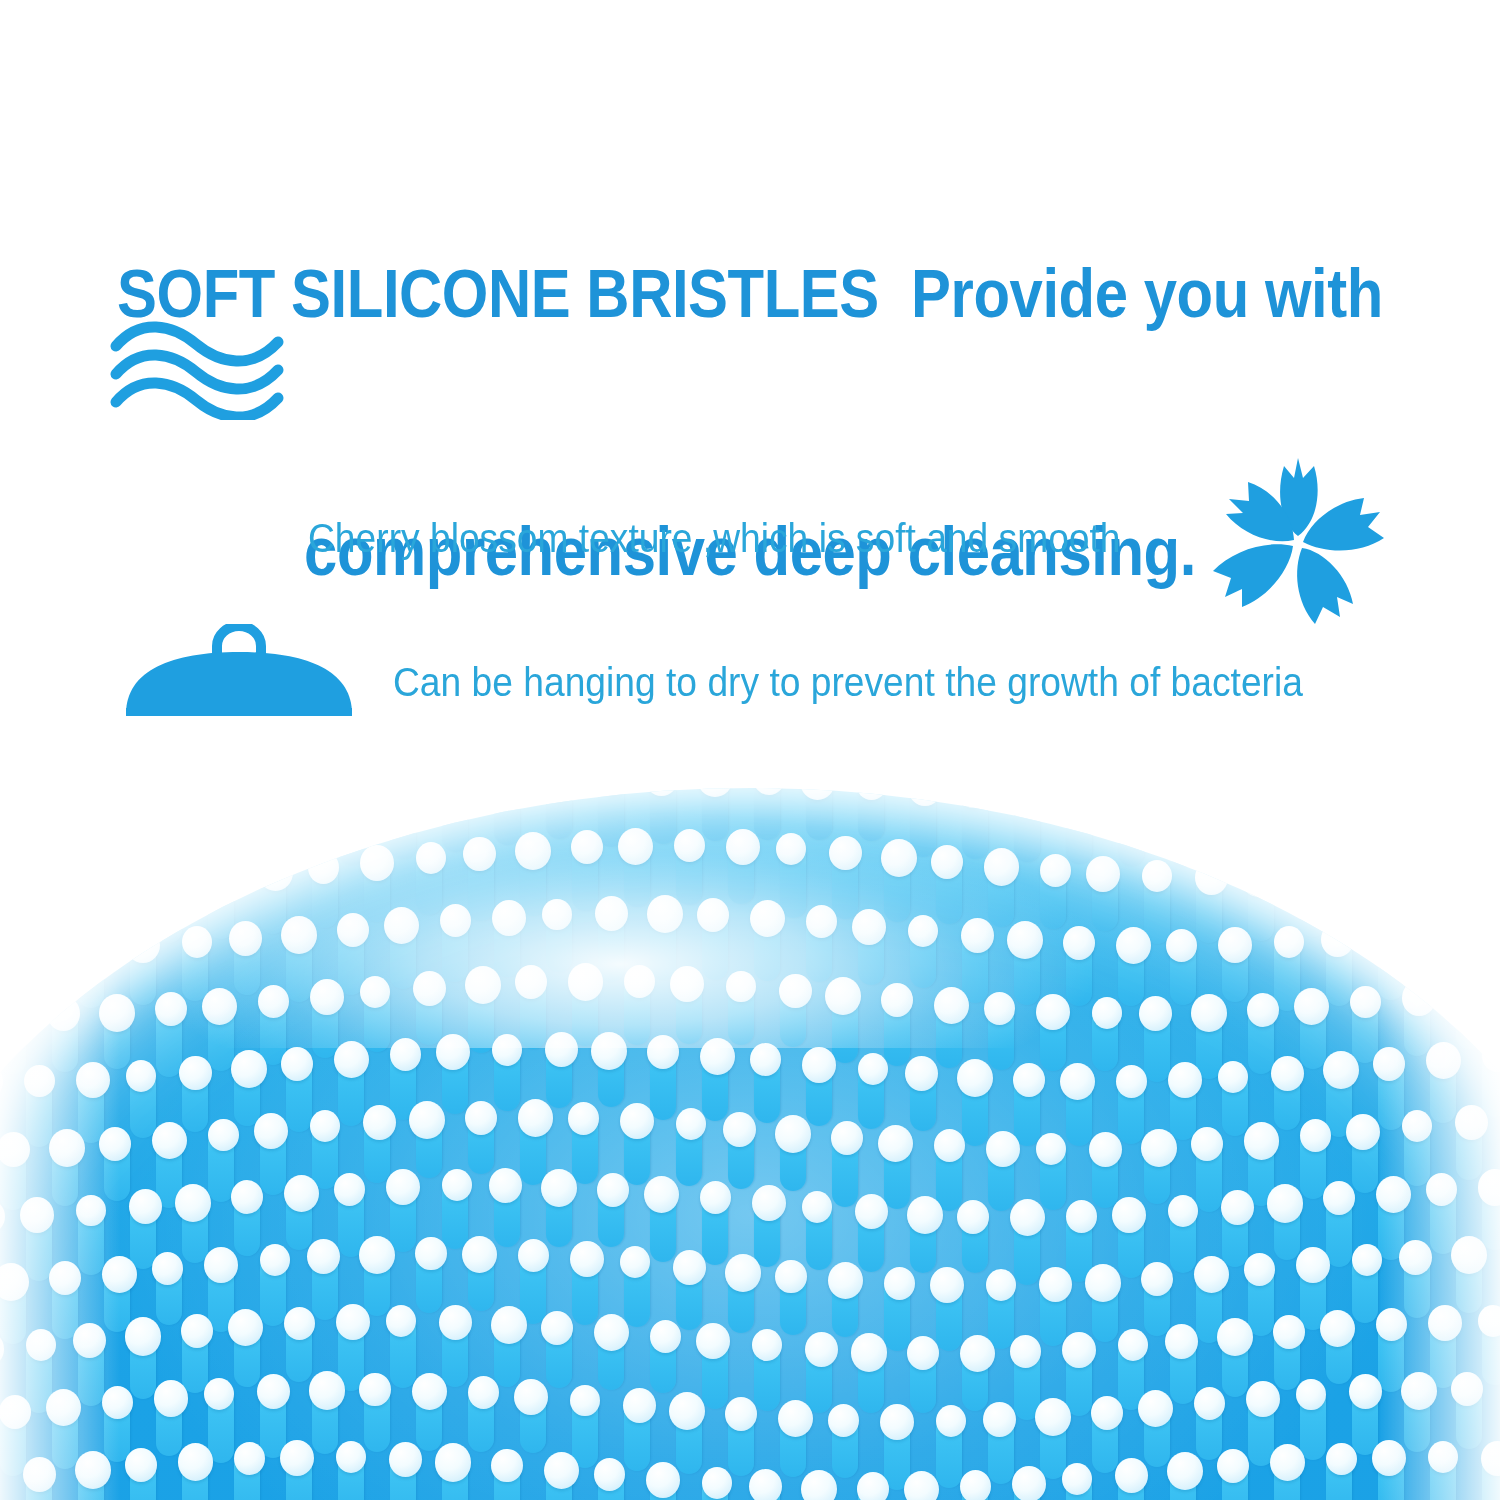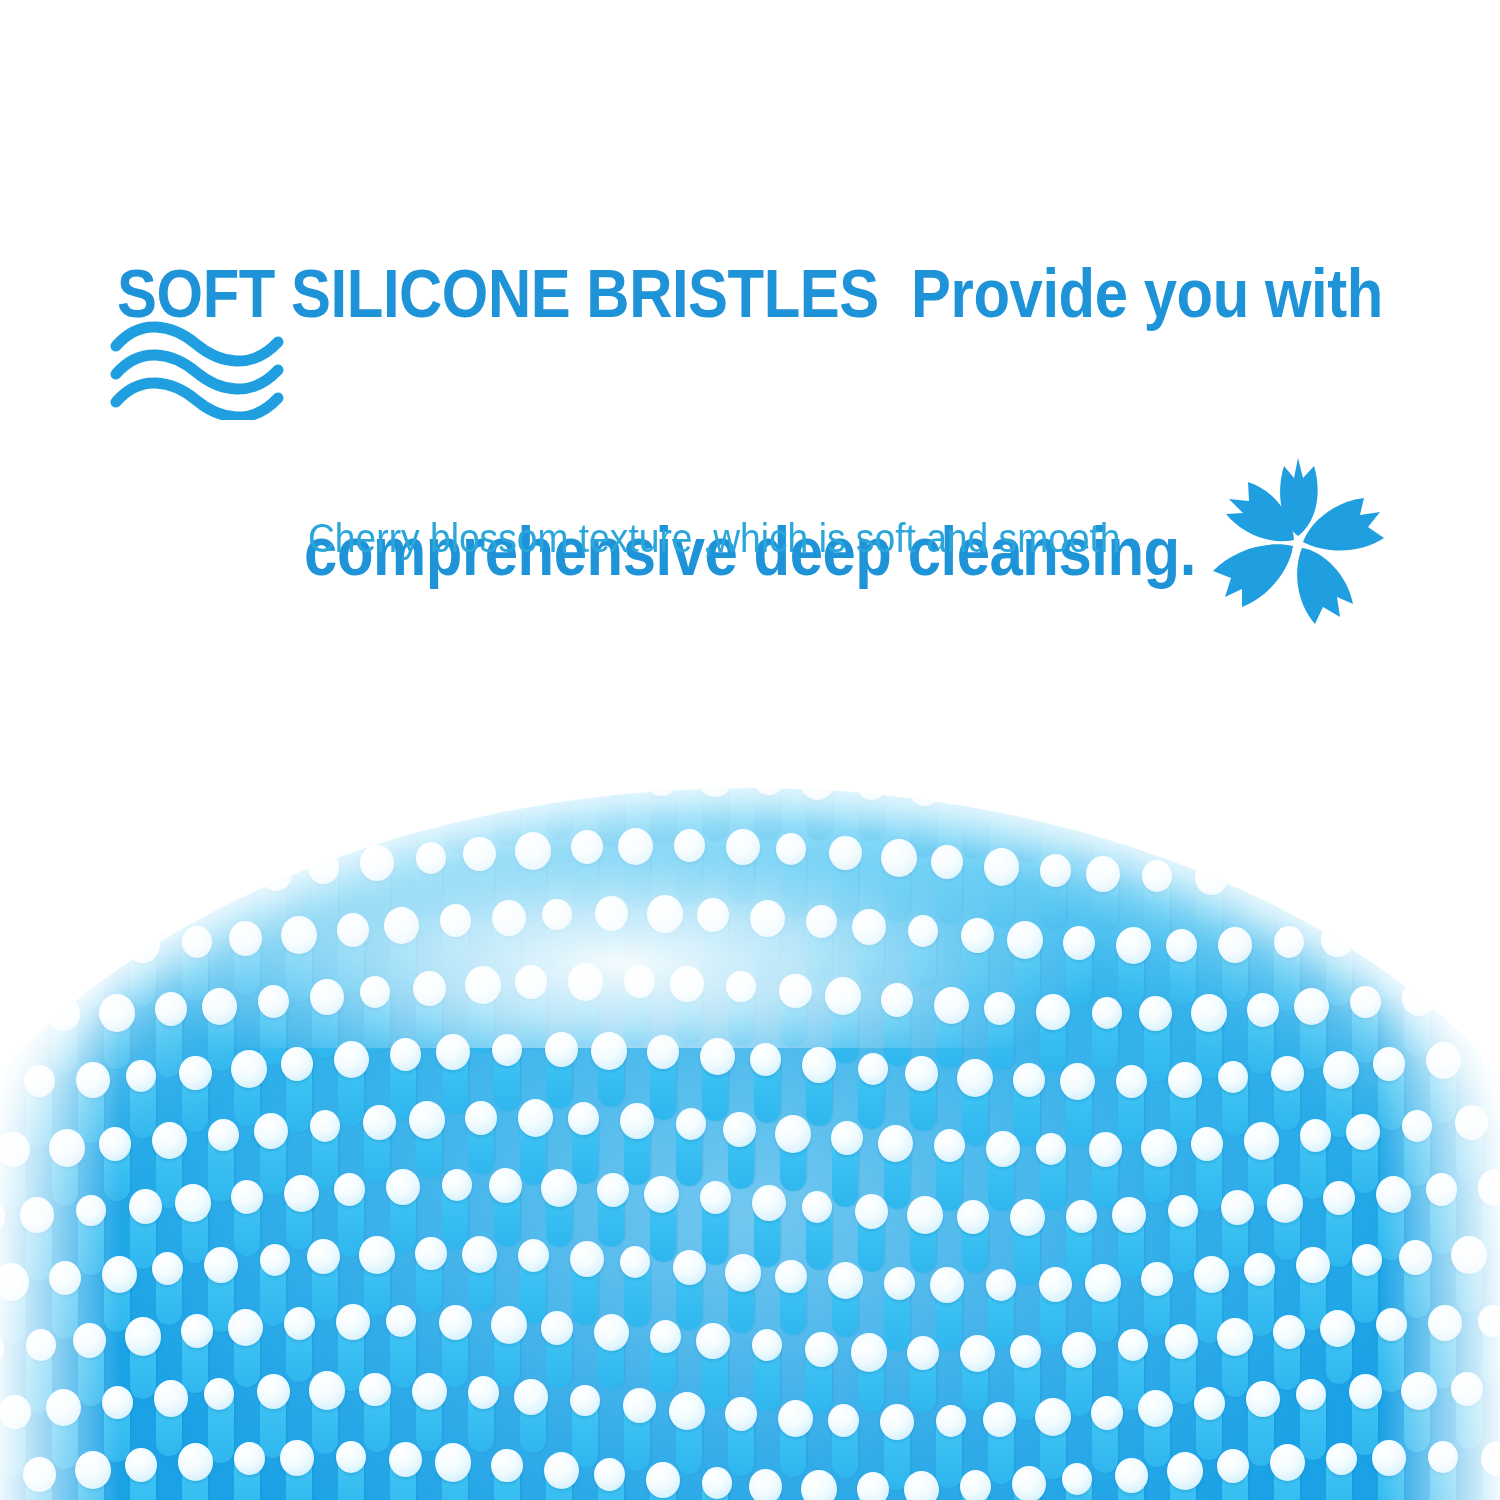--- a/index.html
+++ b/index.html
@@ -161,20 +161,34 @@
           <path d="M105 92 C113 70 139 51 166 48 L162 65 L182 62 L170 77 L186 88 C162 104 128 104 105 92 Z"></path>
 
           <path d="M95 96 C92 120 70 147 44 157 L44 139 L27 147 L33 128 L15 121 C35 100 69 90 95 96 Z"></path>
 
           <path d="M104 98 C126 101 150 126 155 154 L139 147 L142 167 L125 157 L117 174 C98 152 95 120 104 98 Z"></path>
         </g>
       </svg>
     </span>
   </div>
 
+  <div class="feature-row" id="row3">
+    <span class="icon-hang">
+      <svg width="250" height="98" viewBox="0 0 250 98" xmlns="http://www.w3.org/2000/svg">
+
+        <path d="M97 40 L97 22 A22 20 0 0 1 141 22 L141 40" fill="none" stroke="#1f9fe0" stroke-width="10"></path>
+
+        <path d="M6 90 C6 46 52 28 119 28 C186 28 232 46 232 90 Z" fill="#1f9fe0"></path>
+        <rect x="6" y="84" width="226" height="8" fill="#1f9fe0"></rect>
+      </svg>
+    </span>
+    <div class="txt">
+      <div class="feat-text r3">Can be hanging to dry to prevent the growth of bacteria</div>
+    </div>
+  </div>
 
   <div id="product">
     <div id="dome">
       <div id="bristles">
           <div class="bristle" style="left: 130px; top: -60.0144px; width: 26px; height: 64px;"></div>
           <div class="bristle" style="left: 182px; top: -56.3062px; width: 26px; height: 62px;"></div>
           <div class="bristle" style="left: 234px; top: -53.6221px; width: 26px; height: 73px;"></div>
           <div class="bristle" style="left: 286px; top: -52.1972px; width: 26px; height: 71px;"></div>
           <div class="bristle" style="left: 338px; top: -52.1562px; width: 26px; height: 69px;"></div>
           <div class="bristle" style="left: 390px; top: -53.5028px; width: 26px; height: 67px;"></div>

